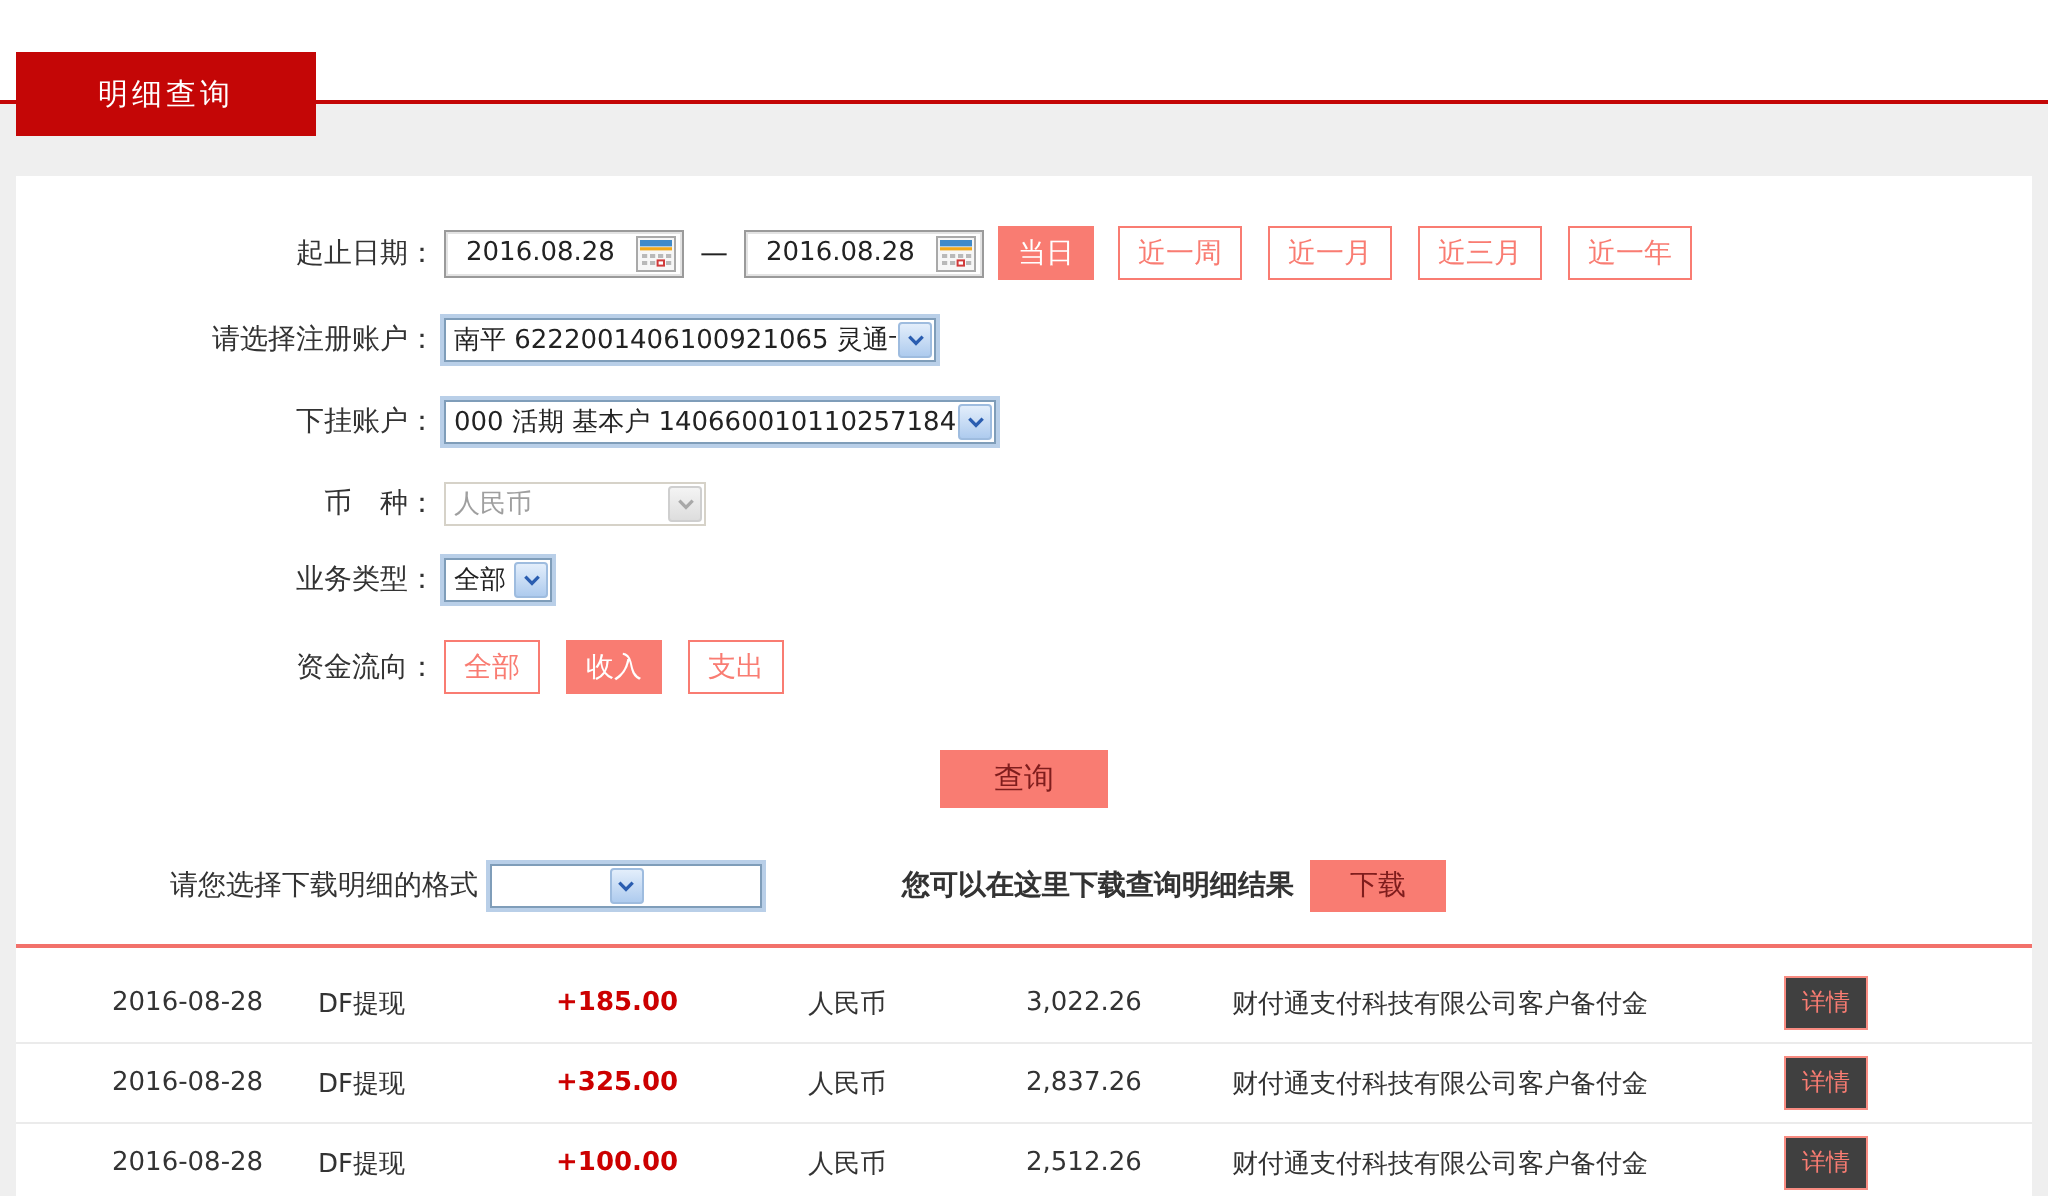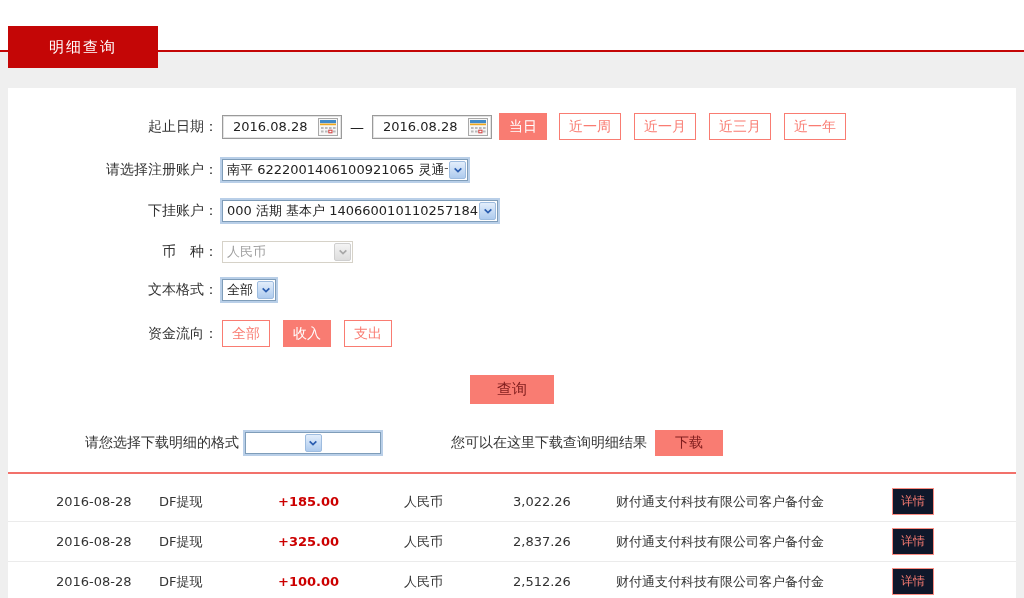--- a/index.html
+++ b/index.html
@@ -40,37 +40,37 @@
           border:1px solid #f97c72; color:#f97c72; background:#fff; font-size:14px; cursor:pointer; margin-right:13px; }
   .pill.active { background:#f97c72; color:#fff; }
 
   .btn-solid { background:#f97c72; color:#7f1d1d; border:none; font-size:15px; cursor:pointer; }
   .query-btn { display:block; width:84px; height:29px; margin:28px auto 26px auto; }
 
   
   .download-row { display:flex; align-items:center; padding-left:77px; margin-bottom:14px; }
   .download-row .dl-label { font-size:14px; color:#333; }
   .dl-select { width:136px; margin-left:6px;flex-direction:column; }
-  .dl-hint { margin-left:70px; }
+  .dl-hint { margin-left:70px;font-weight:bold; }
   .dl-btn { width:68px; height:26px; margin-left:8px; font-size:14px; }
 
   
   .table { margin-top:8px; }
   .thead { display:flex; align-items:center; height:33px; background:#f4f4f4; color:#9b9b9b; font-size:13px; }
   .trow  { display:flex; align-items:center; height:40px; background:#fff; border-bottom:1px solid #ebebeb; font-size:13px; }
   .c { flex:none; padding-left:8px; }
   .c1 { width:143px; padding-left:48px; }
   .c2 { width:119px; padding-left:8px; }
   .c3 { width:126px; padding-left:8px; }
   .c4 { width:109px; padding-left:8px; }
   .c5 { width:103px; padding-left:8px; }
   .c6 { width:284px; padding-left:8px; }
   .c7 { flex:1; padding-left:0; }
   .amount { color:#cc0000; font-weight:bold; }
-  .detail-btn { display:inline-block; border:1px solid #f98c82; color:#f97c72; background:#0f172a;
+  .detail-btn { display:inline-block; border:1px solid #f98c82; color:#f97c72; background:#404040;
                 font-size:12px; padding:4px 8px; cursor:pointer; }
 
   svg { display:block; }
 </style>
 </head>
 <body>
 
 <div class="top-header">
   <div class="tab">
     <span>明细查询</span>
@@ -172,21 +172,21 @@
         <span class="sval">人民币</span>
         <span class="xp-arrow">
           <svg width="10" height="10" viewBox="0 0 12 12">
               <polyline points="2,4 6,8 10,4" fill="none" stroke="#a8a8a8" stroke-width="2"></polyline>
             </svg>
         </span>
       </div>
     </div>
 
     <div class="form-row">
-      <span class="form-label">文本格式：</span>
+      <span class="form-label">业务类型：</span>
       <div class="xp-select focused" style="width:54px">
         <span class="sval">全部</span>
         <span class="xp-arrow">
           <svg width="10" height="10" viewBox="0 0 12 12">
               <polyline points="2,4 6,8 10,4" fill="none" stroke="#2a5db0" stroke-width="2"></polyline>
             </svg>
         </span>
       </div>
     </div>
 

